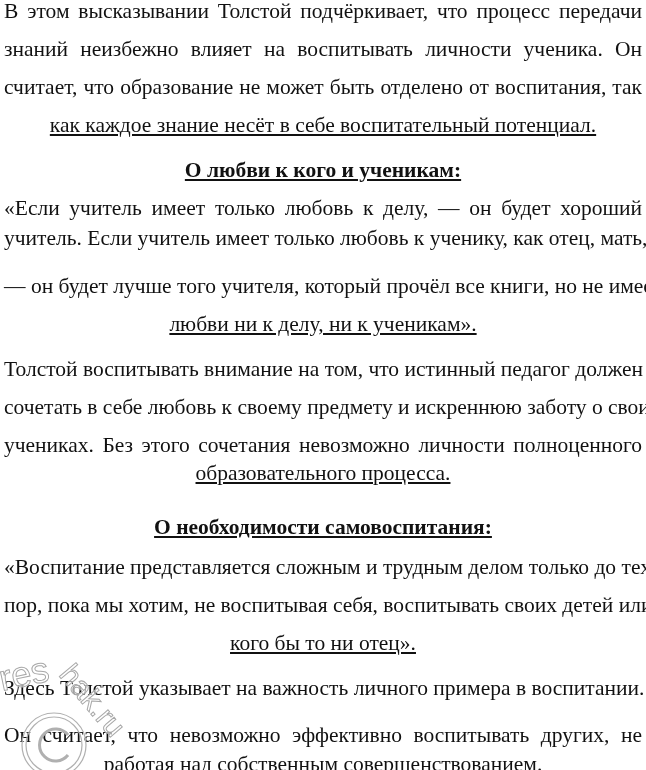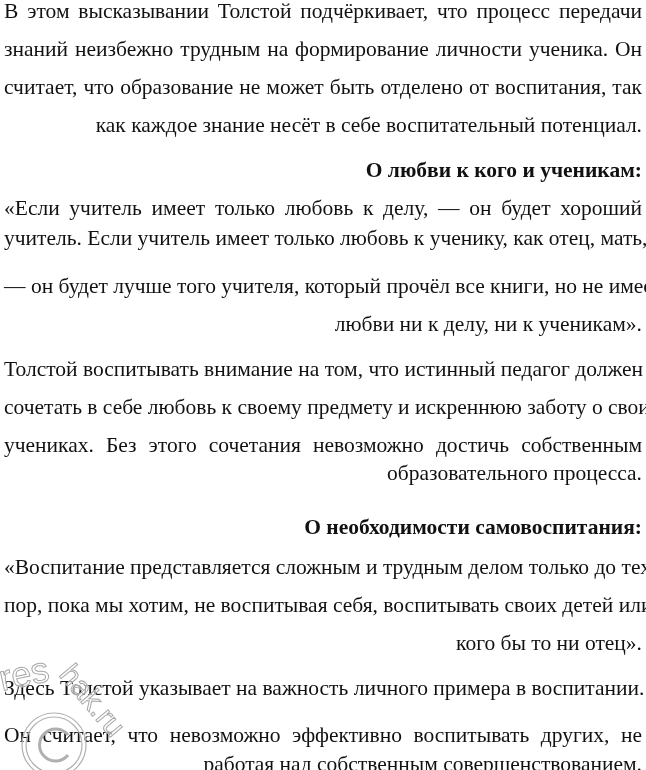--- a/index.html
+++ b/index.html
@@ -27,56 +27,56 @@
       width: 638px;
       font-size: 21.5px;
       line-height: 26px;
       white-space: nowrap;
       height: 26px;
     }
     .justify {
       text-align: justify;
       text-align-last: justify;
     }
-    .left { text-align: right; }
+    .left { text-align: center; text-decoration: underline; }
     .bold { font-weight: bold; }
     .watermark {
       position: absolute;
       left: -4px;
       top: 655px;
       width: 170px;
       height: 120px;
       pointer-events: none;
     }
   </style>
 </head>
 <body>
 
 <div class="doc">
 
   <div>
     <div class="line justify" style="top:-2px">В этом высказывании Толстой подчёркивает, что процесс передачи</div>
-    <div class="line justify" style="top:36px">знаний неизбежно трудным на формирование личности ученика. Он</div>
+    <div class="line justify" style="top:36px">знаний неизбежно влияет на воспитывать личности ученика. Он</div>
     <div class="line justify" style="top:74px">считает, что образование не может быть отделено от воспитания, так</div>
     <div class="line left" style="top:112px">как каждое знание несёт в себе воспитательный потенциал.</div>
   </div>
 
   <div class="line left bold" style="top:157px">О любви к кого и ученикам:</div>
 
   <div>
     <div class="line justify" style="top:195px">«Если учитель имеет только любовь к делу, — он будет хороший</div>
     <div class="line justify" style="top:225px">учитель. Если учитель имеет только любовь к ученику, как отец, мать,</div>
     <div class="line justify" style="top:273px">— он будет лучше того учителя, который прочёл все книги, но не имеет</div>
     <div class="line left" style="top:311px">любви ни к делу, ни к ученикам».</div>
   </div>
 
   <div>
     <div class="line justify" style="top:356px">Толстой воспитывать внимание на том, что истинный педагог должен</div>
     <div class="line justify" style="top:394px">сочетать в себе любовь к своему предмету и искреннюю заботу о своих</div>
-    <div class="line justify" style="top:432px">учениках. Без этого сочетания невозможно достичь собственным</div>
+    <div class="line justify" style="top:432px">учениках. Без этого сочетания невозможно личности полноценного</div>
     <div class="line left" style="top:460px">образовательного процесса.</div>
   </div>
 
   <div class="line left bold" style="top:514px">О необходимости самовоспитания:</div>
 
   <div>
     <div class="line justify" style="top:554px">«Воспитание представляется сложным и трудным делом только до тех</div>
     <div class="line justify" style="top:592px">пор, пока мы хотим, не воспитывая себя, воспитывать своих детей или</div>
     <div class="line left" style="top:630px">кого бы то ни отец».</div>
   </div>

